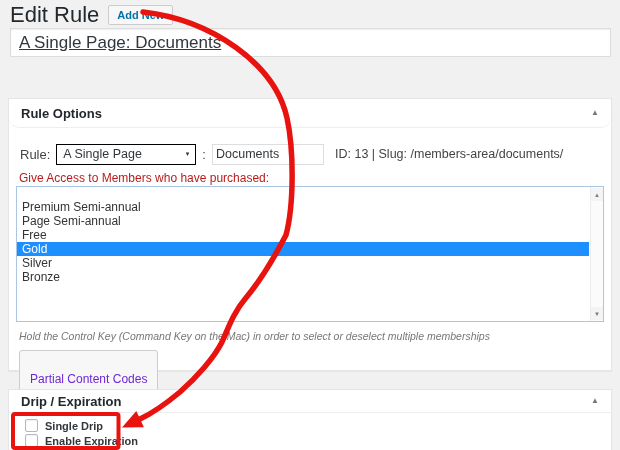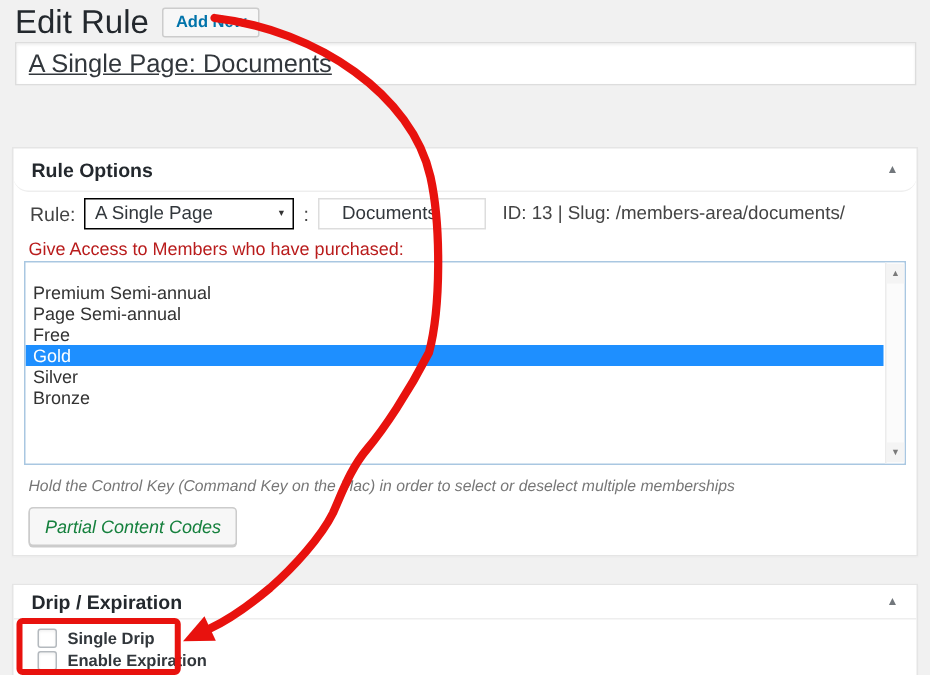--- a/index.html
+++ b/index.html
@@ -36,32 +36,32 @@
     padding:0 12px; border-bottom:1px solid #eee;
   }
   #rule-options-panel .postbox-header { height:29px;border-radius:10px; }
   #drip-panel .postbox-header { height:23px; }
   .postbox-title { font-size:13px; font-weight:700; color:#23282d; }
   .toggle-btn { background:none; border:none; color:#72777c; font-size:8px; cursor:pointer; line-height:1; }
 
   .inside { position:relative; padding:0 10px; }
 
   
-  .rule-row { display:flex; align-items:center; gap:6px; margin-top:3px; height:22px; font-size:13px; color:#444; }
+  .rule-row { display:flex; align-items:center; gap:6px; margin-top:15px; height:22px; font-size:13px; color:#444; }
   .rule-row .lbl { padding-left:1px; }
   .fake-select {
     width:140px; height:21px; border:1px solid #000000; background:#fff; cursor:pointer;
     display:flex; align-items:center; justify-content:space-between; padding:0 6px;
     font-size:12.5px; color:#32373c;
   }
   .fake-select .caret { font-size:7px; color:#333; }
   .colon { color:#444; }
   .content-input {
     width:112px; height:21px; border:1px solid #ddd; background:#fff; font-family:"Liberation Sans", sans-serif;
-    font-size:12.5px; color:#32373c; padding:0 15px;
+    font-size:12.5px; color:#32373c; padding:0 3px;
   }
   .id-slug { margin-left:5px; font-size:12.5px; color:#444; white-space:nowrap; }
 
   
   .access-label { margin-top:6px; font-size:12px; color:#b91c1c; line-height:14px; }
   .multiselect {
     position:relative; height:136px; margin:1px -3px 0 -3px;
     border:1px solid #a9c7e1; background:#fff; overflow:hidden; padding-top:13px;
   }
   .ms-option {
@@ -74,23 +74,23 @@
     background:#fbfbfb; border-left:1px solid #ececec;
   }
   .scroll-btn {
     position:absolute; left:0; width:12px; height:13px; background:#f4f4f4; border:none; cursor:pointer;
     font-size:6px; color:#7a7a7a; display:flex; align-items:center; justify-content:center; padding:0;
   }
   .scroll-btn.up { top:1px; } .scroll-btn.down { bottom:1px; }
 
   .ms-note { margin-top:8px; font-size:10.5px; font-style:italic; color:#777; line-height:12px; }
   .partial-btn {
-    margin-top:8px; font-family:"Liberation Sans", sans-serif; font-size:12px; color:#15803d;
-    background:#f7f7f7; border:1px solid #ccc; border-radius:3px; padding:5px 10px;
-    box-shadow:0 1px 0 #ccc; cursor:pointer;font-style:italic;
+    margin-top:8px; font-family:"Liberation Sans", sans-serif; font-size:12px; color:#6d28d9;
+    background:#f7f7f7; border:1px solid #ccc; border-radius:3px; padding:21px 10px;
+    box-shadow:0 1px 0 #ccc; cursor:pointer;
   }
 
   
   #drip-panel .inside { padding:6px 10px 0 9px; }
   .check-row { display:flex; align-items:center; gap:7px; height:13px; margin-bottom:2px; }
   .checkbox {
     width:13px; height:13px; border:1px solid #b4b9be; border-radius:2px; background:#fff;
     margin-left:7px; flex:0 0 auto; cursor:pointer; box-shadow:inset 0 1px 2px rgba(0,0,0,.06);
   }
   .check-label { font-size:11px; font-weight:600; color:#32373c; cursor:pointer; }

